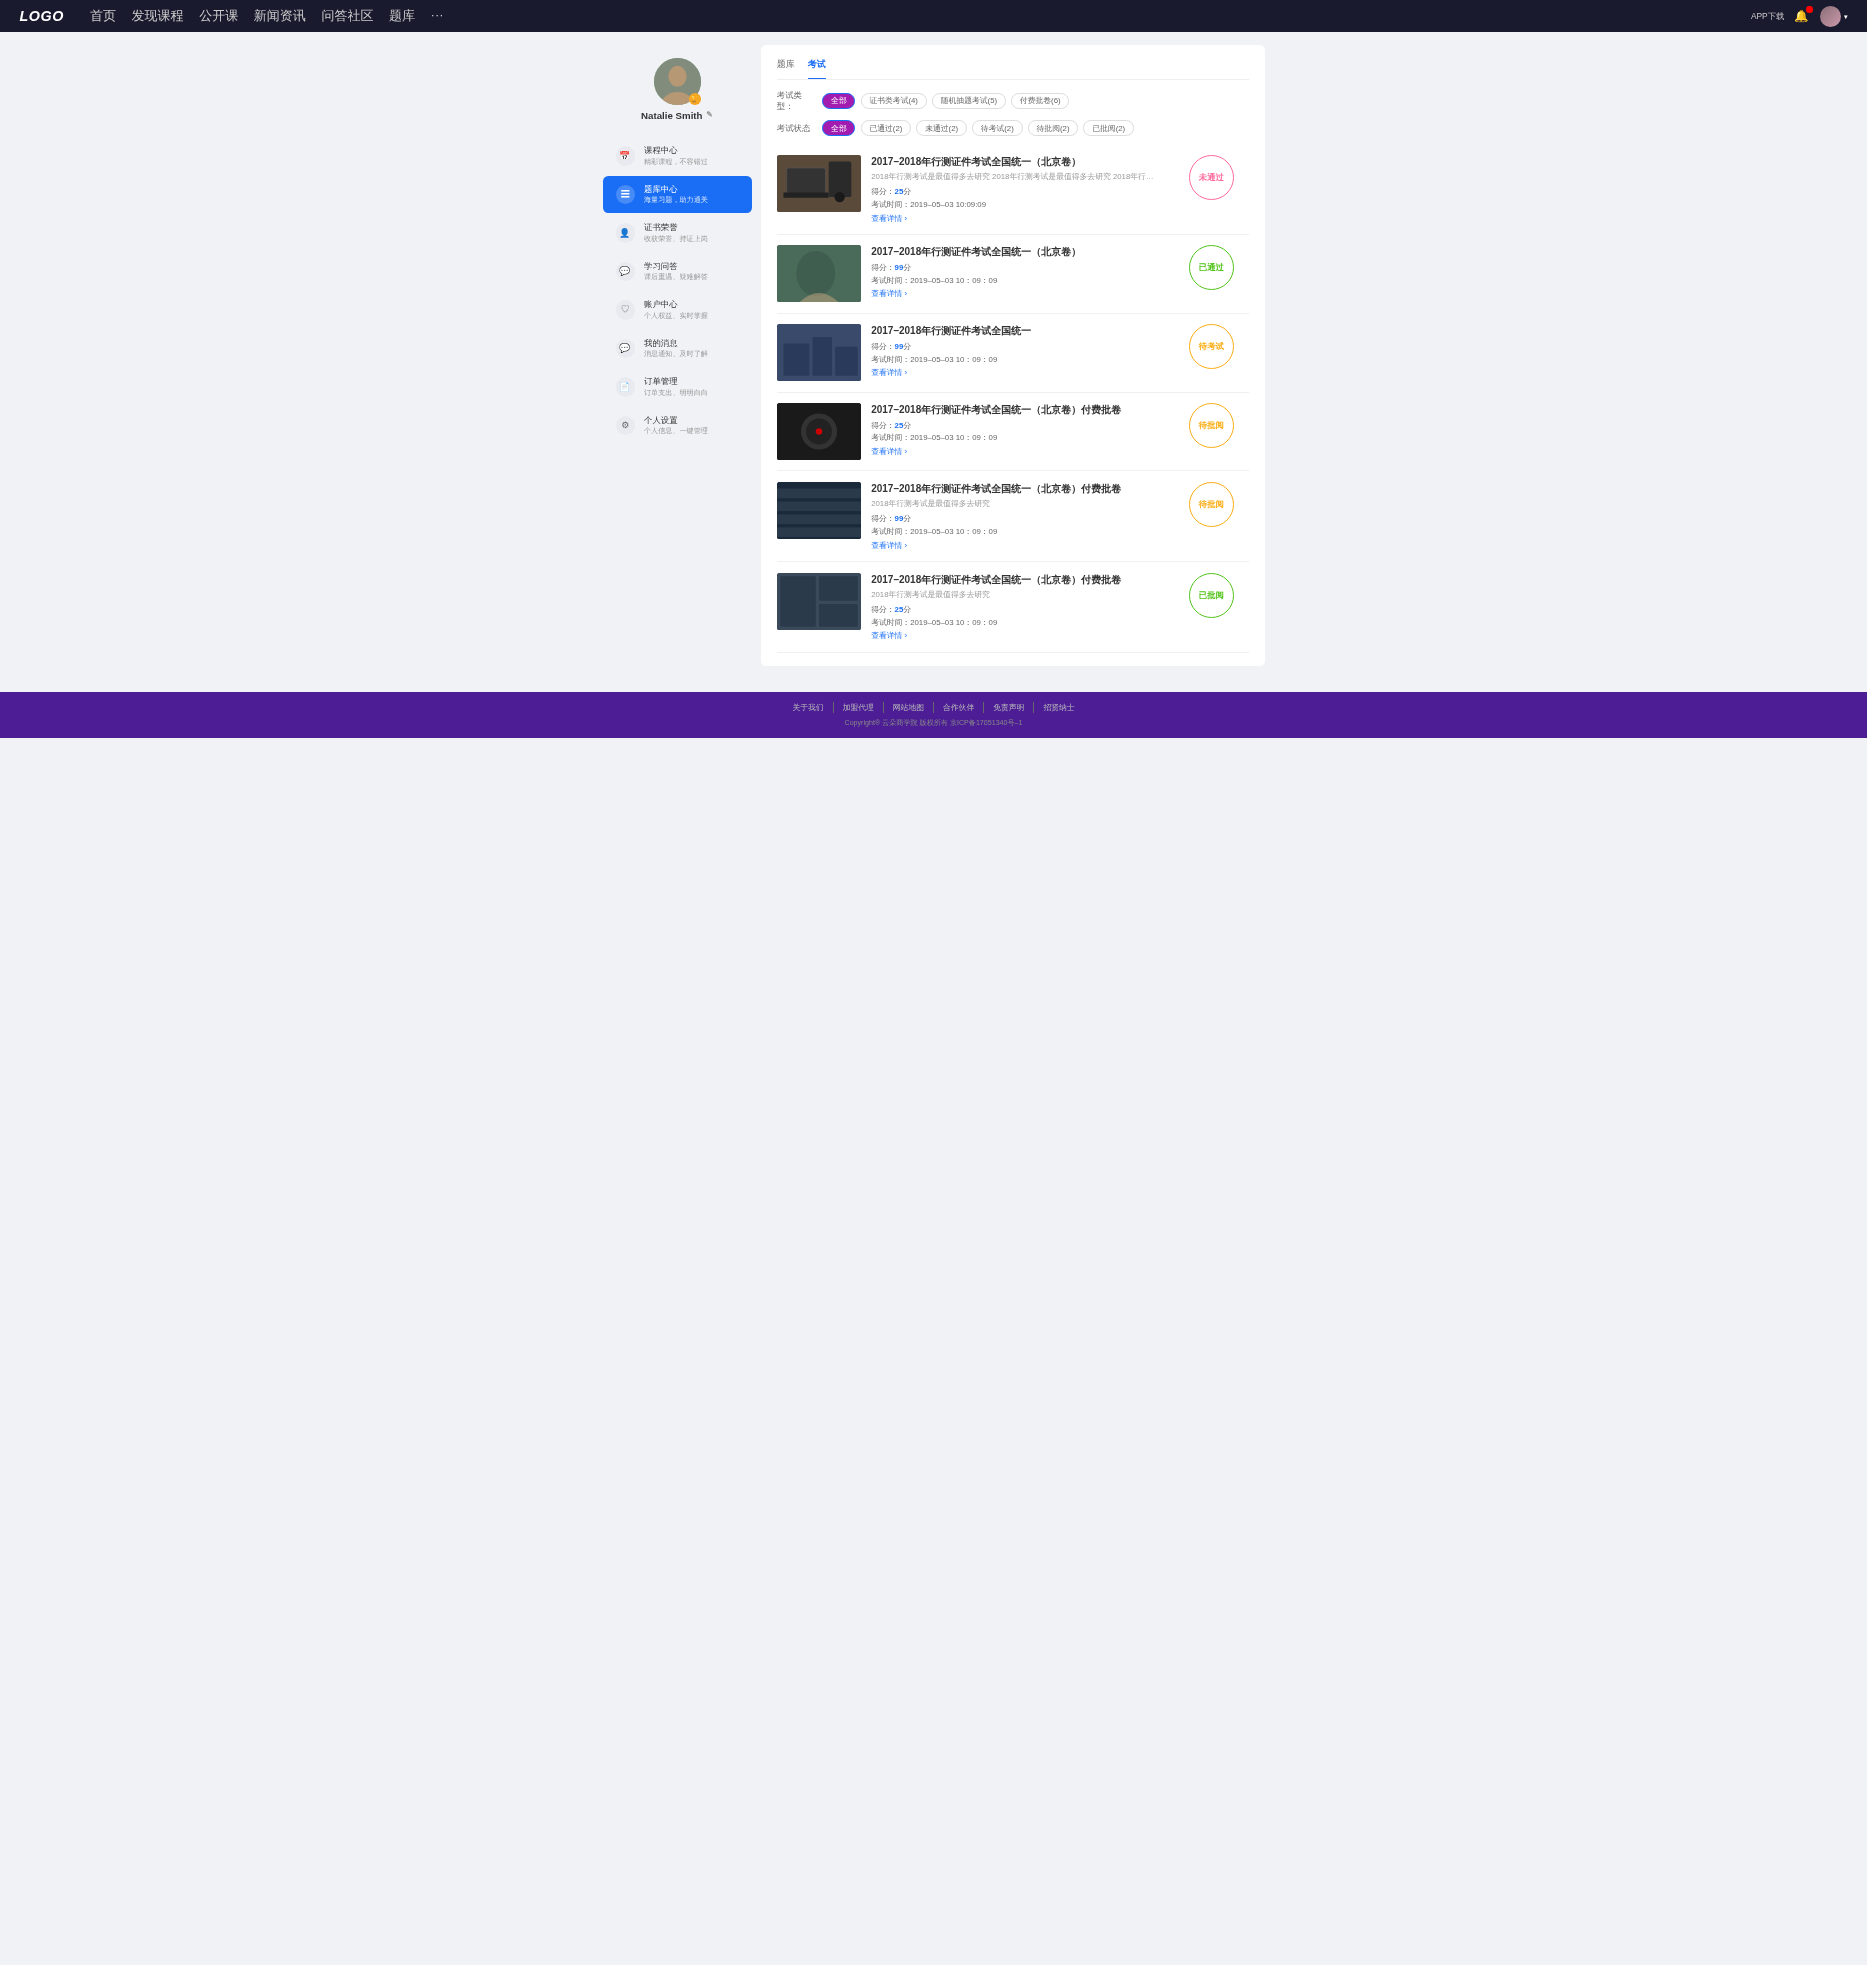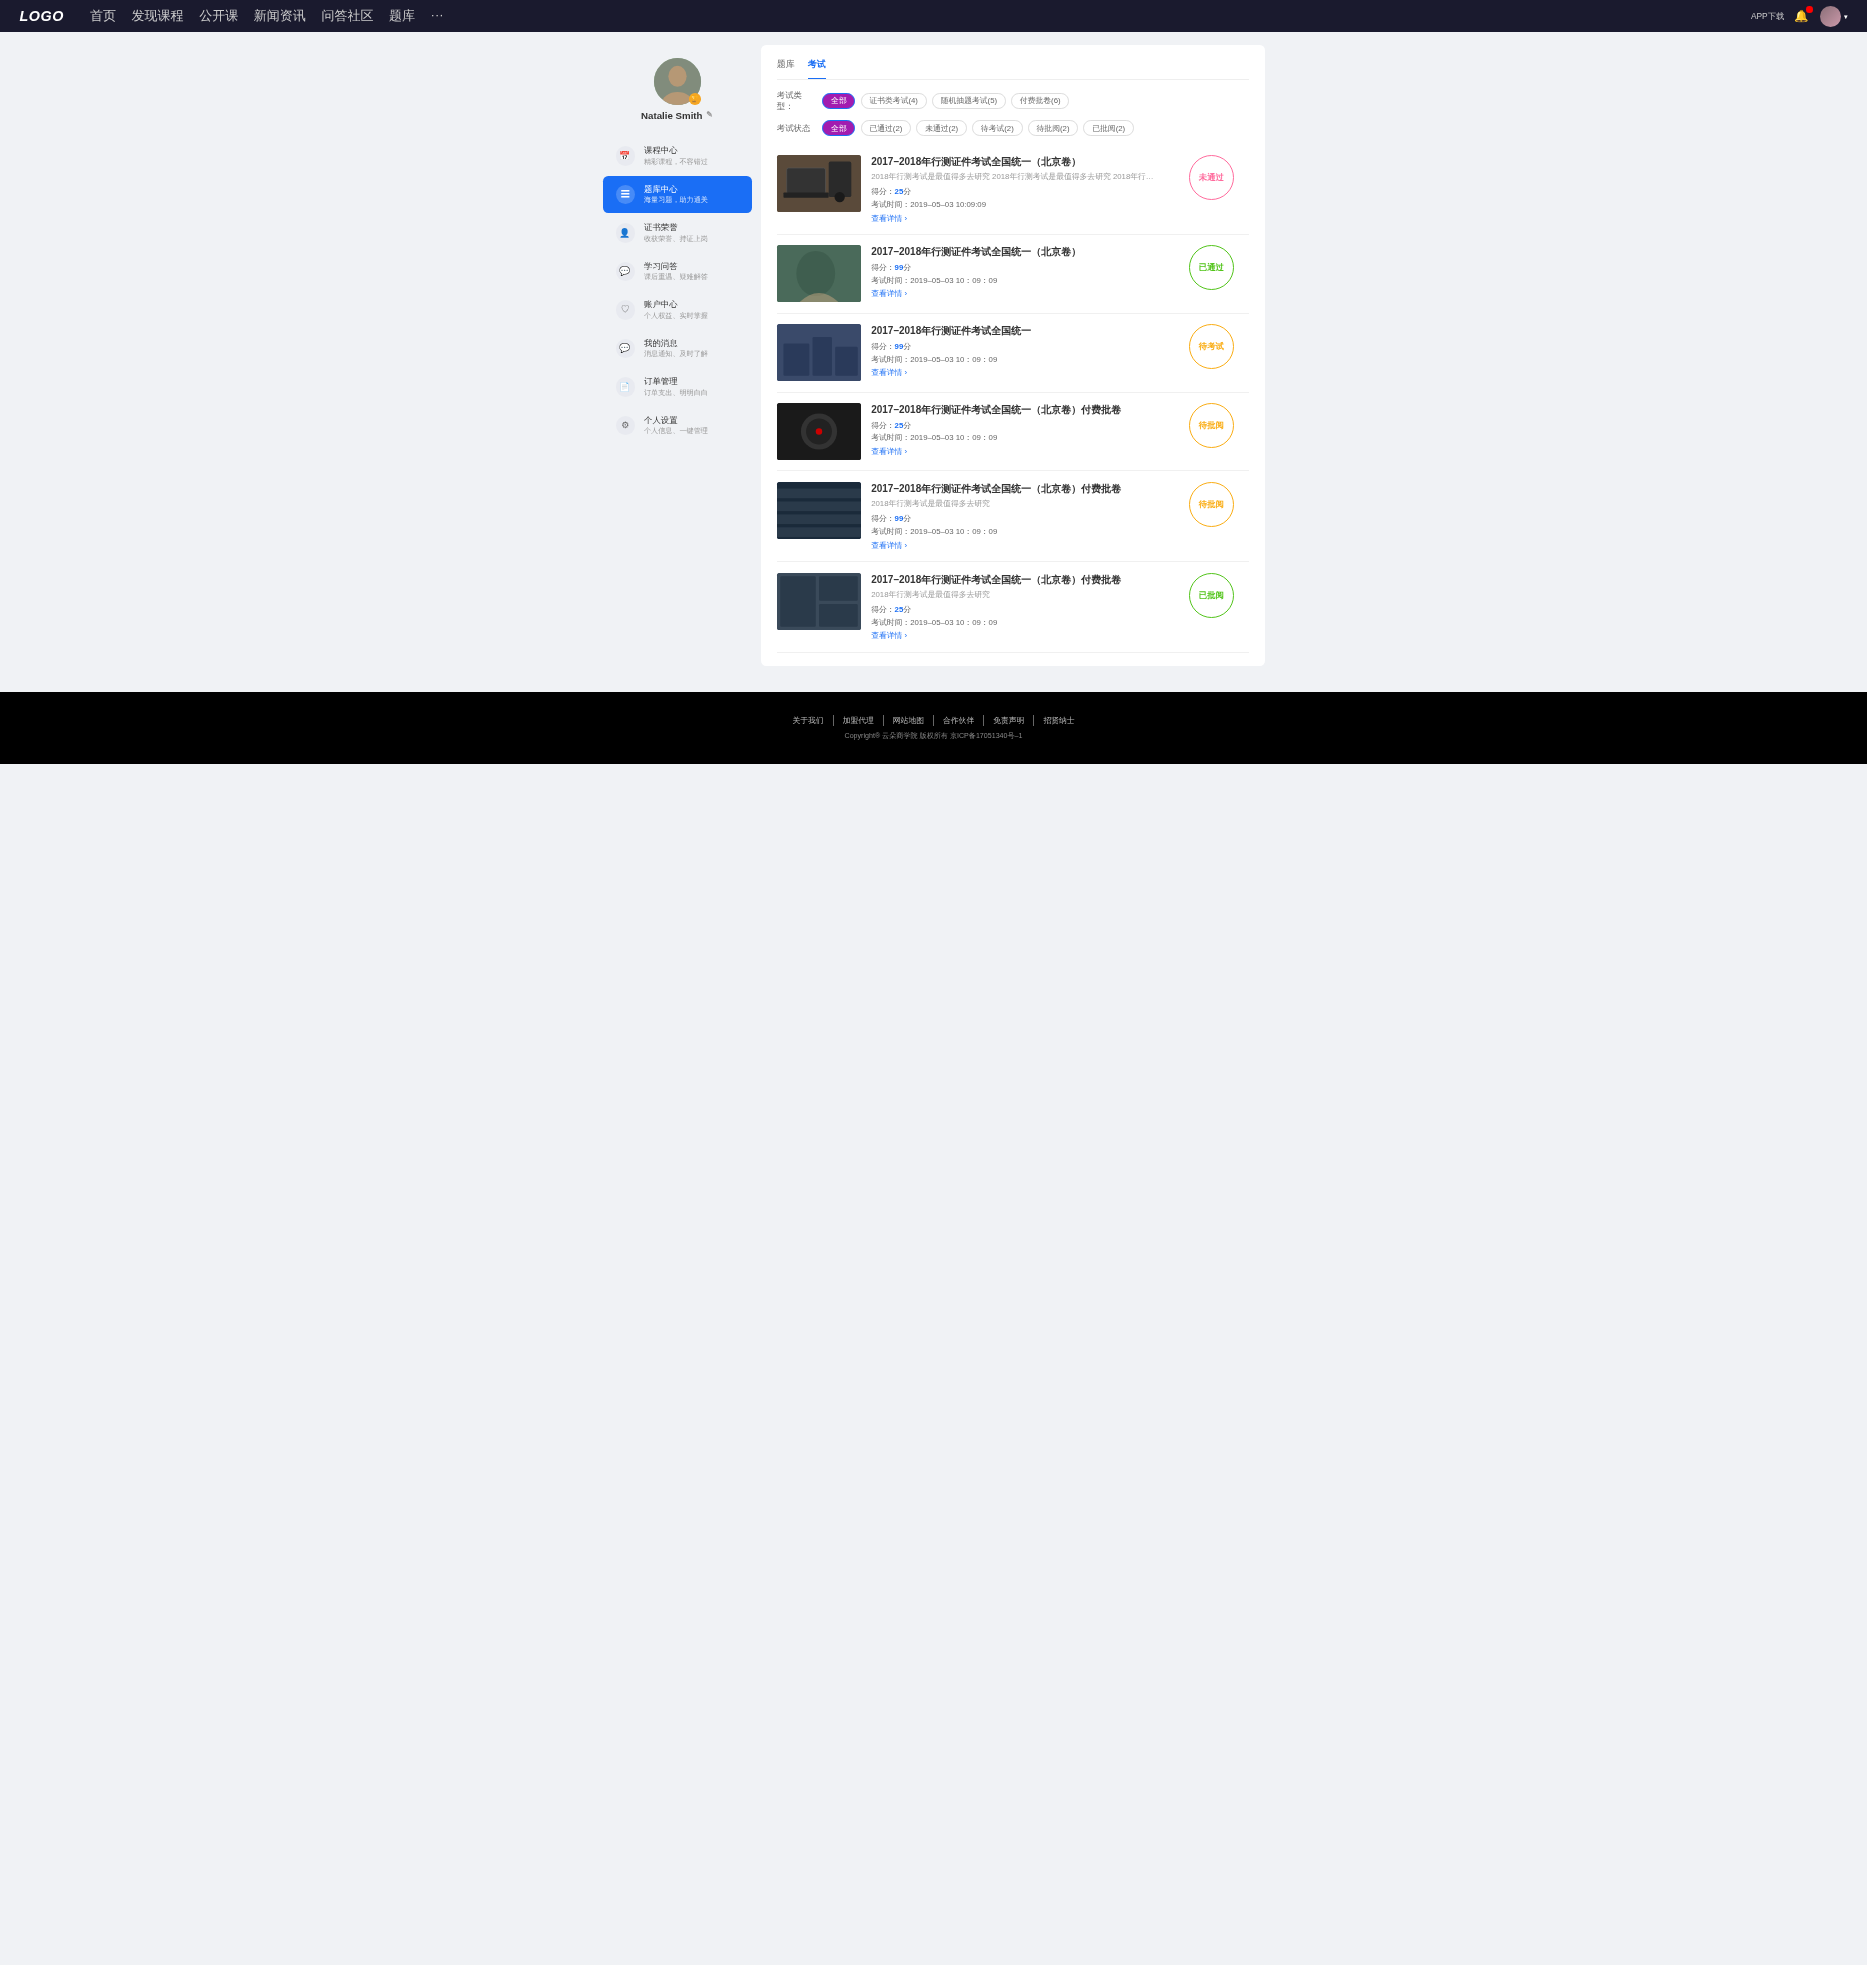--- a/index.html
+++ b/index.html
@@ -319,22 +319,22 @@
       align-items: center;
       justify-content: center;
       font-size: 8.4px;
       font-weight: 700;
       writing-mode: horizontal-tb;
       position: relative;
     }
 
     
     .footer {
-      background: #000000;
-      padding: 23px;
+      background: #4c1d95;
+      padding: 10px;
       text-align: center;
       margin-top: 0;
     }
     .footer-links {
       display: flex;
       justify-content: center;
       gap: 0;
       margin-bottom: 5.2px;
     }
     .footer-link {

